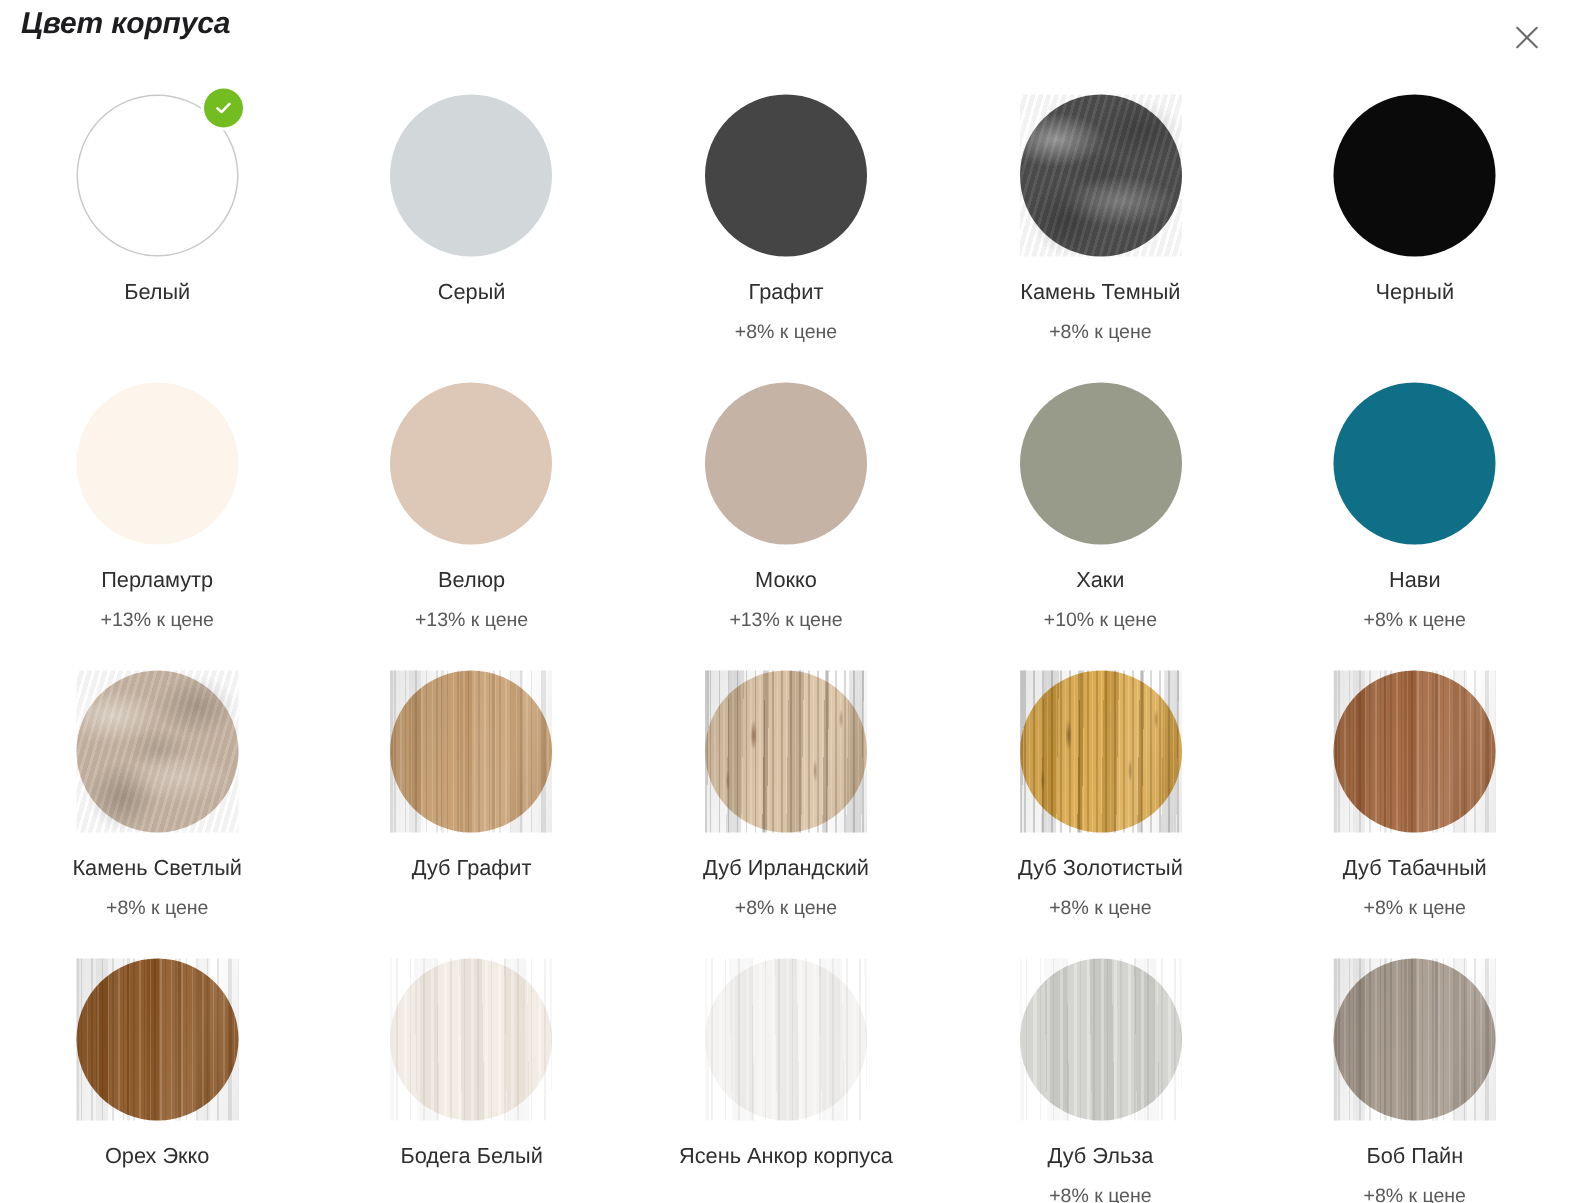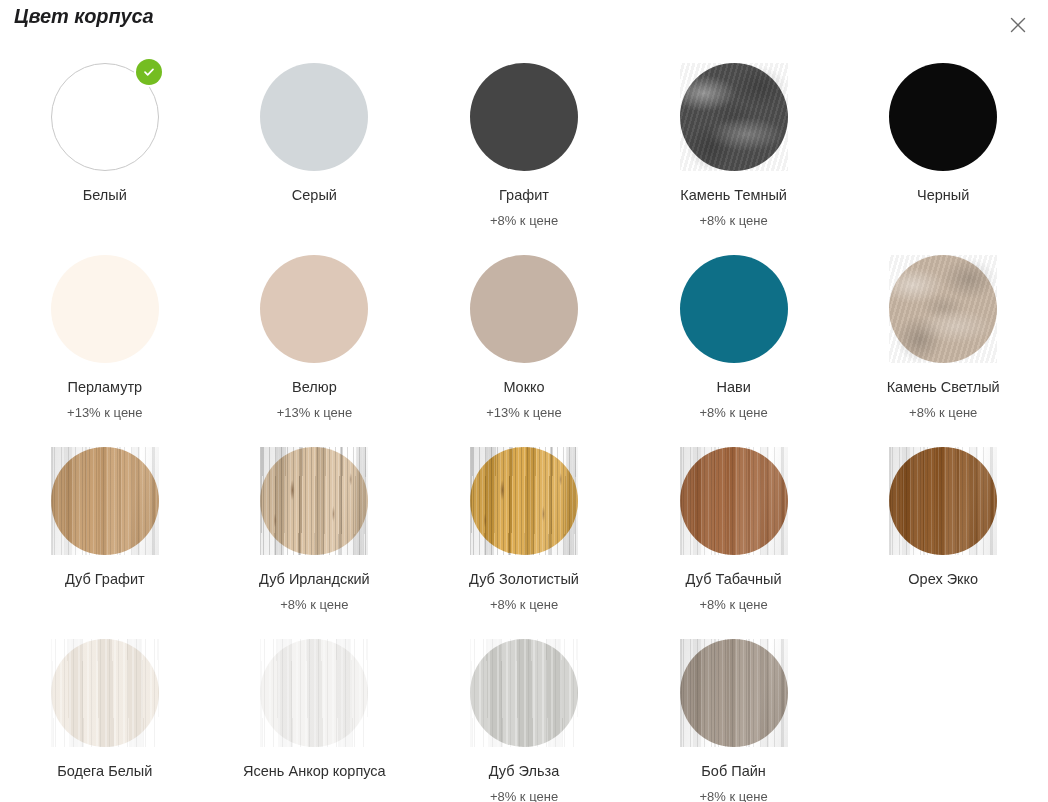--- a/index.html
+++ b/index.html
@@ -278,20 +278,27 @@
     </div>
     <div class="swatch-cell">
       <div class="swatch-circle-wrap">
         <div class="swatch-circle" style="background-color: rgb(197, 179, 165);"></div>
       </div>
       <div class="swatch-label">Мокко</div>
       <div class="swatch-price">+13% к цене</div>
     </div>
     <div class="swatch-cell">
       <div class="swatch-circle-wrap">
+        <div class="swatch-circle" style="background-color: rgb(152, 154, 138);"></div>
+      </div>
+      <div class="swatch-label">Хаки</div>
+      <div class="swatch-price">+10% к цене</div>
+    </div>
+    <div class="swatch-cell">
+      <div class="swatch-circle-wrap">
         <div class="swatch-circle" style="background-color: rgb(14, 111, 135);"></div>
       </div>
       <div class="swatch-label">Нави</div>
       <div class="swatch-price">+8% к цене</div>
     </div>
     <div class="swatch-cell">
       <div class="swatch-circle-wrap">
         <div class="swatch-circle" style="background-color: rgb(200, 182, 164);">
           <div class="tex stone"></div>
         </div>

